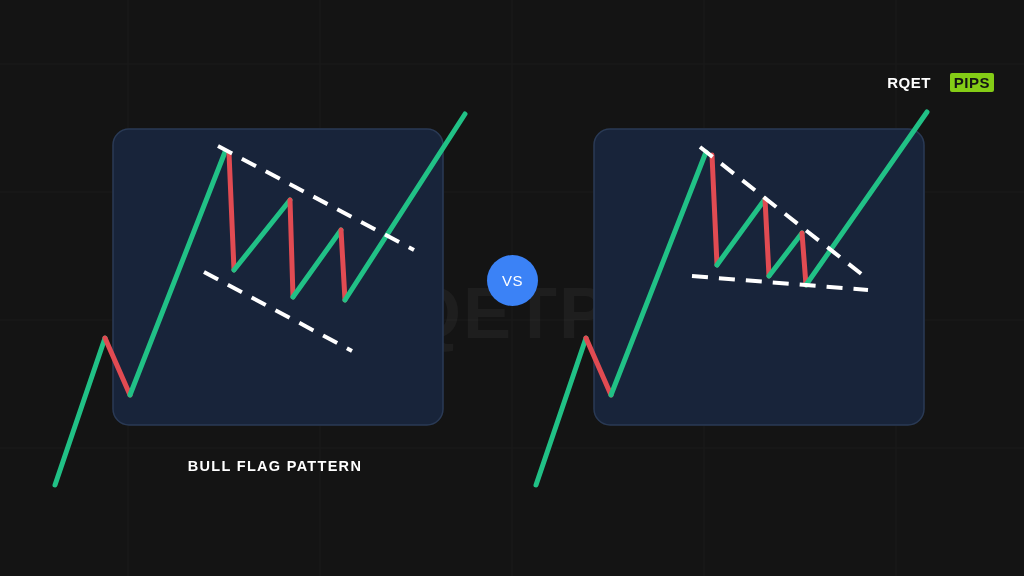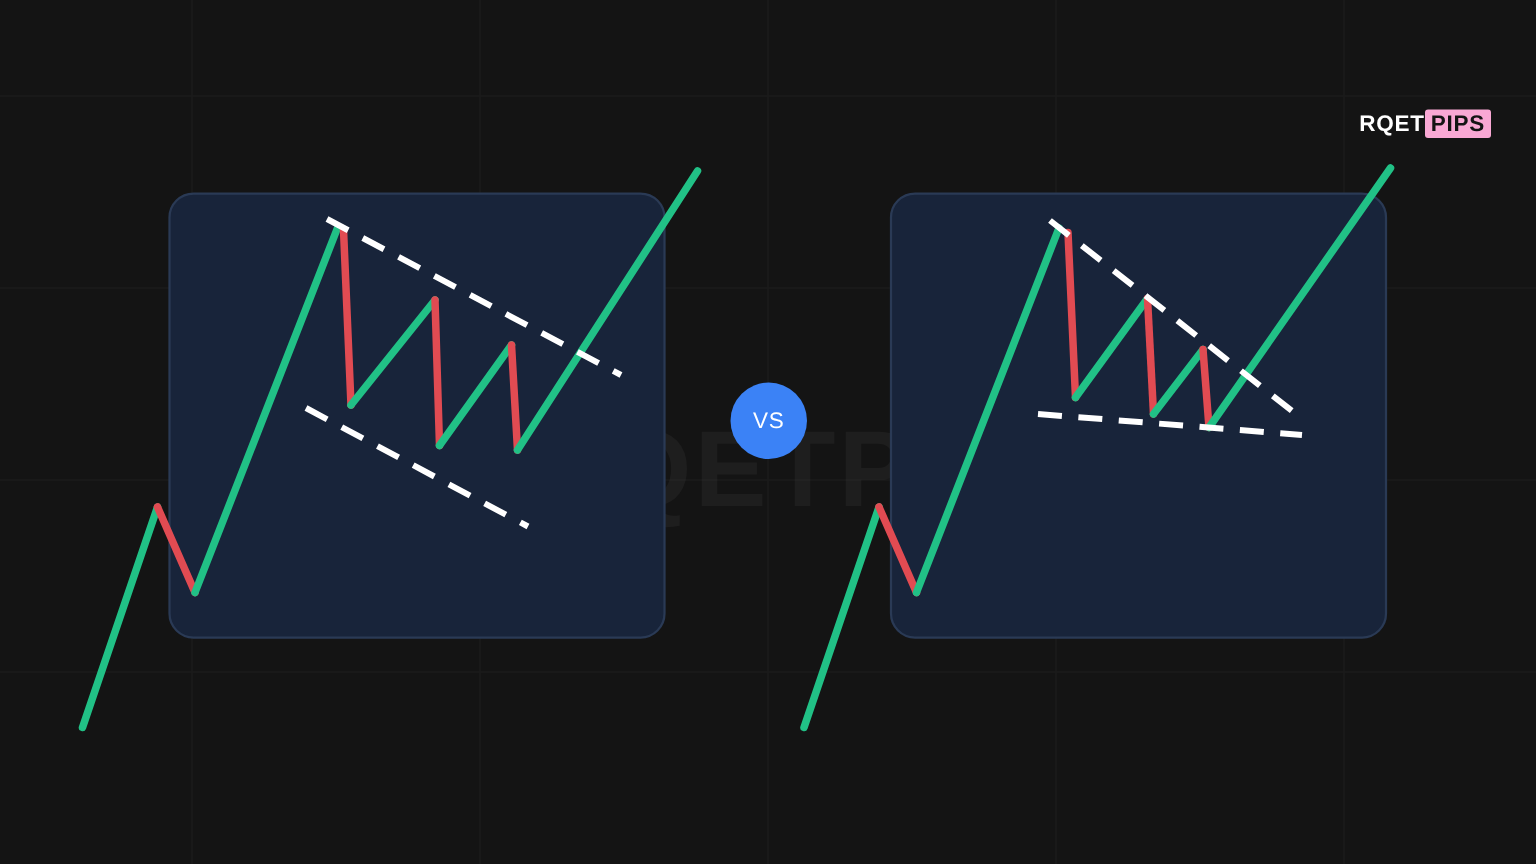--- a/index.html
+++ b/index.html
@@ -34,24 +34,24 @@
     right: 30px;
     top: 74px;
     font-size: 15px;
     font-weight: 700;
     letter-spacing: 0.5px;
     color: #ffffff;
     font-family: "Liberation Sans", sans-serif;
     white-space: nowrap;
   }
   .brand .pips {
-    background: #f9a8d4;
+    background: #84cc16;
     color: #141414;
     padding: 1px 4px;
-    margin-left: 0;
+    margin-left: 19px;
     border-radius: 2px;
   }
   .panel-label {
     position: absolute;
     color: #ffffff;
     font-size: 14.5px;
     font-weight: 700;
     letter-spacing: 1.3px;
     text-align: center;
     white-space: nowrap;
@@ -142,13 +142,14 @@
     <polyline points="806,285 927,112" fill="none" stroke="#21c186" stroke-width="5" stroke-linecap="round" stroke-linejoin="round"></polyline>
 
     <line x1="700" y1="147" x2="864" y2="276" stroke="#ffffff" stroke-width="4" stroke-dasharray="16 11" stroke-linecap="butt"></line>
     <line x1="692" y1="276" x2="868" y2="290" stroke="#ffffff" stroke-width="4" stroke-dasharray="16 11" stroke-linecap="butt"></line>
   </svg>
 
   <div class="brand"><span>R</span><span>QET</span><span class="pips">PIPS</span></div>
 
   <div class="vs-badge">VS</div>
 
+  <div class="panel-label" id="label-left">BULL FLAG PATTERN</div>
 </div>
 
 </body></html>

